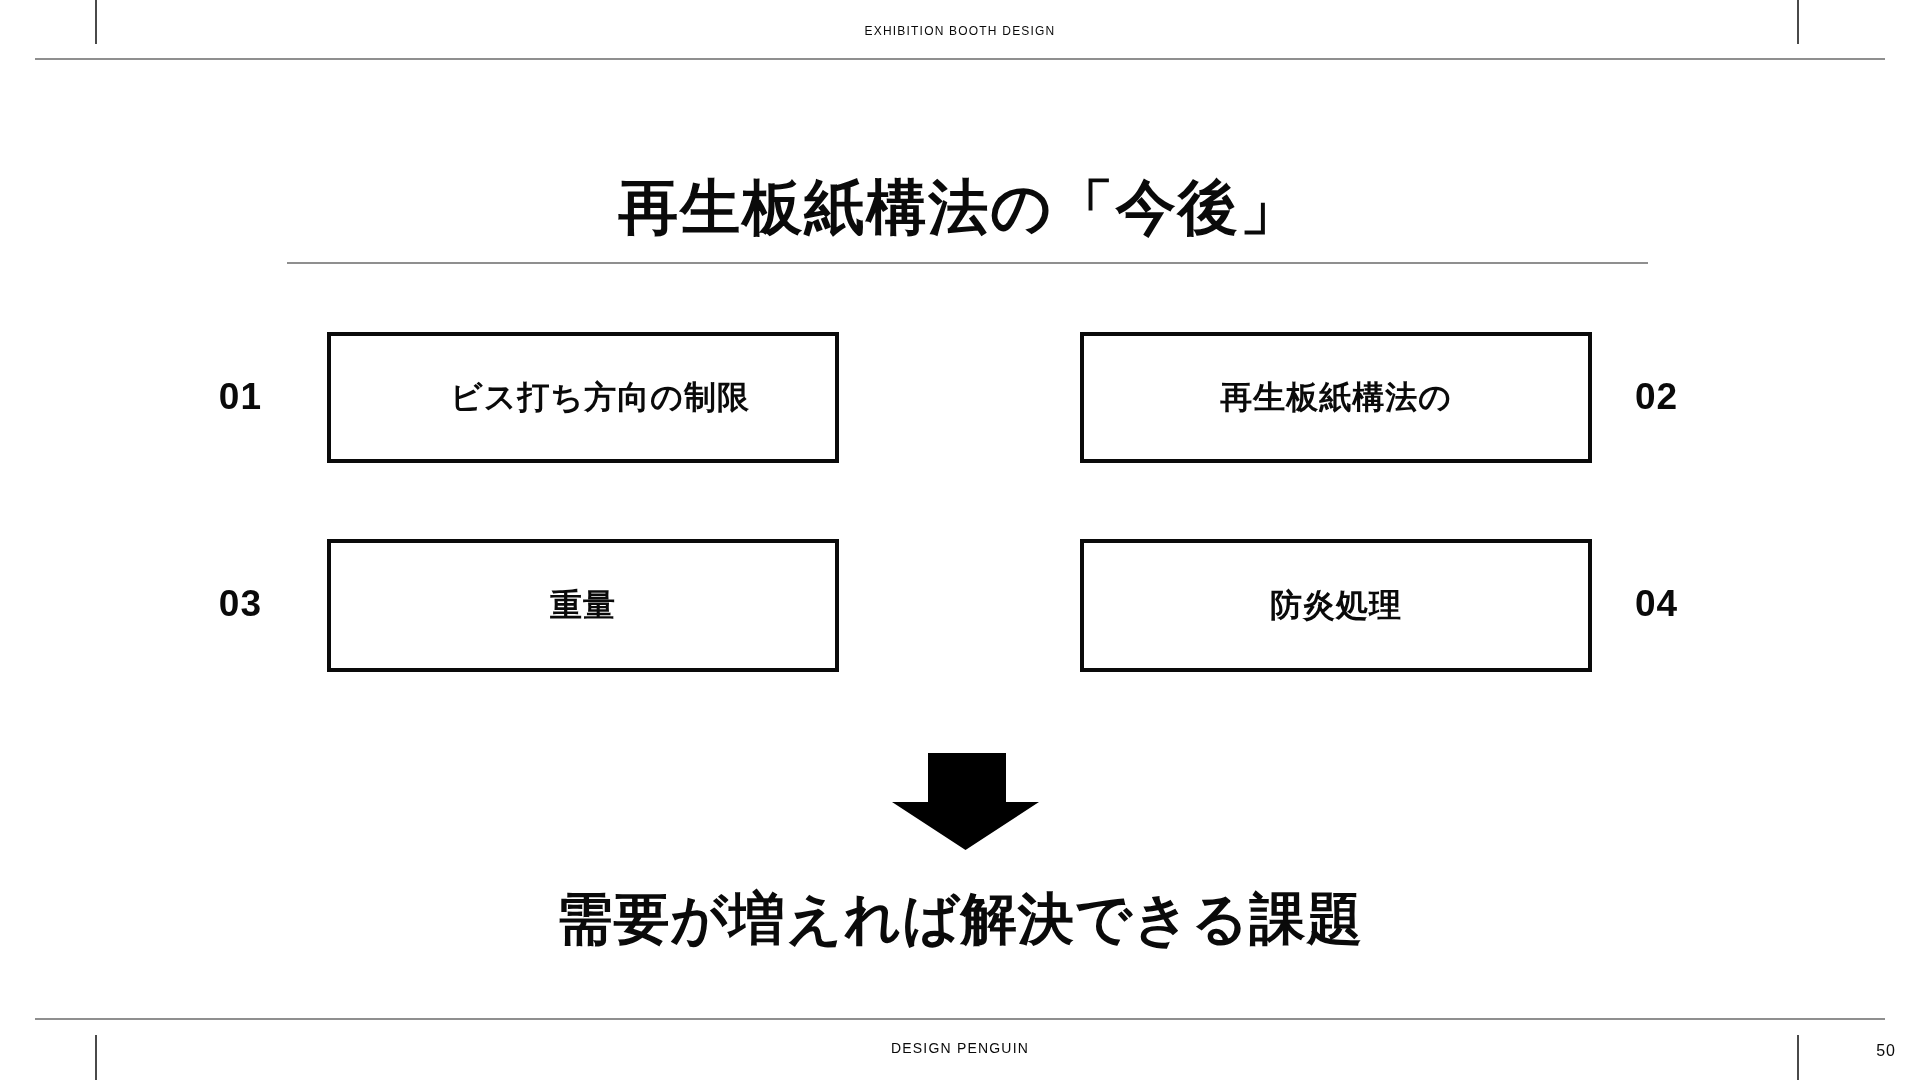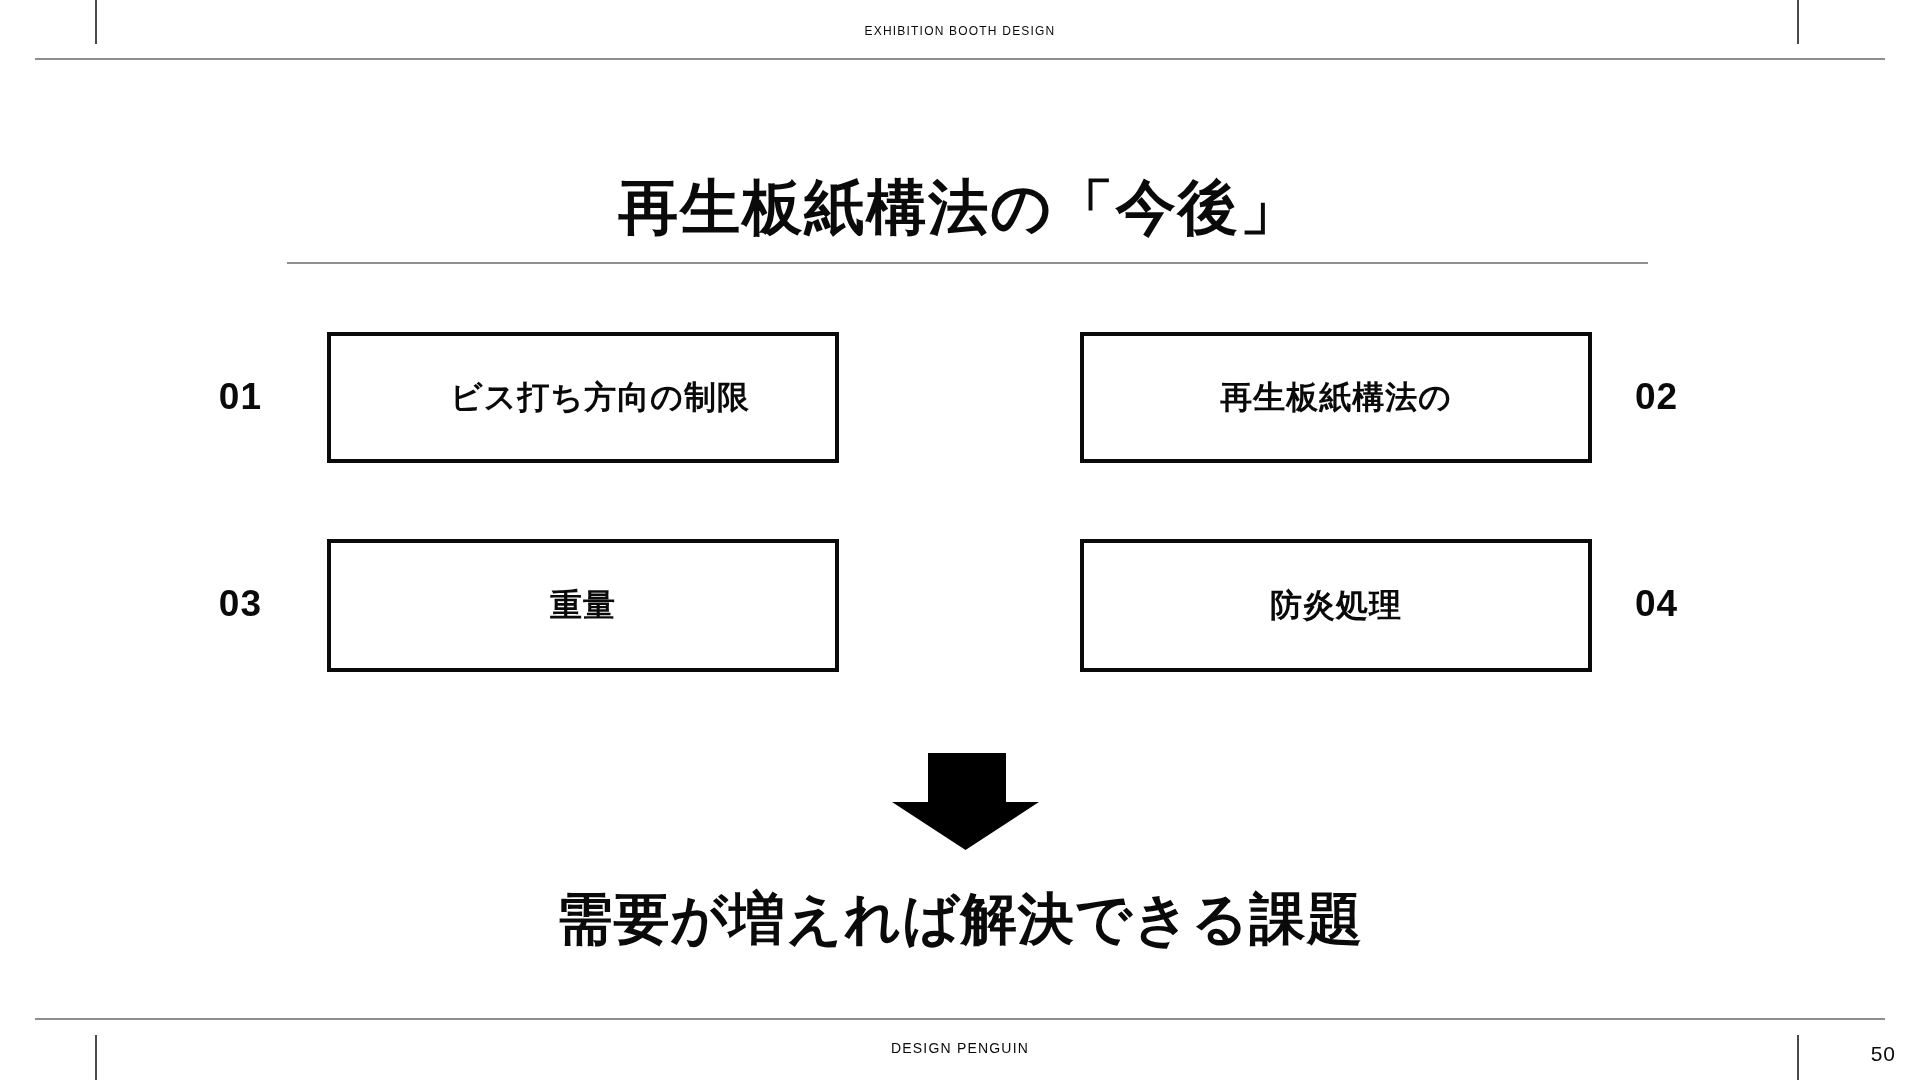--- a/index.html
+++ b/index.html
@@ -69,21 +69,21 @@
     letter-spacing:1px;line-height:74px;color:var(--text);
   }
 
   .footer-brand{
     position:absolute;top:1040px;left:0;width:1920px;
     text-align:center;font-size:14px;letter-spacing:1.2px;
     font-weight:500;color:var(--text);
   }
   .page-number{
     position:absolute;top:1042px;right:24px;
-    font-size:21px;font-weight:500;letter-spacing:1px;color:var(--text);
+    font-size:16px;font-weight:500;letter-spacing:1px;color:var(--text);
   }
 </style>
 </head>
 <body>
 
 <div class="slide">
 
   <div class="crop-mark top left"></div>
   <div class="crop-mark top right"></div>
   <div class="crop-mark bottom left"></div>

